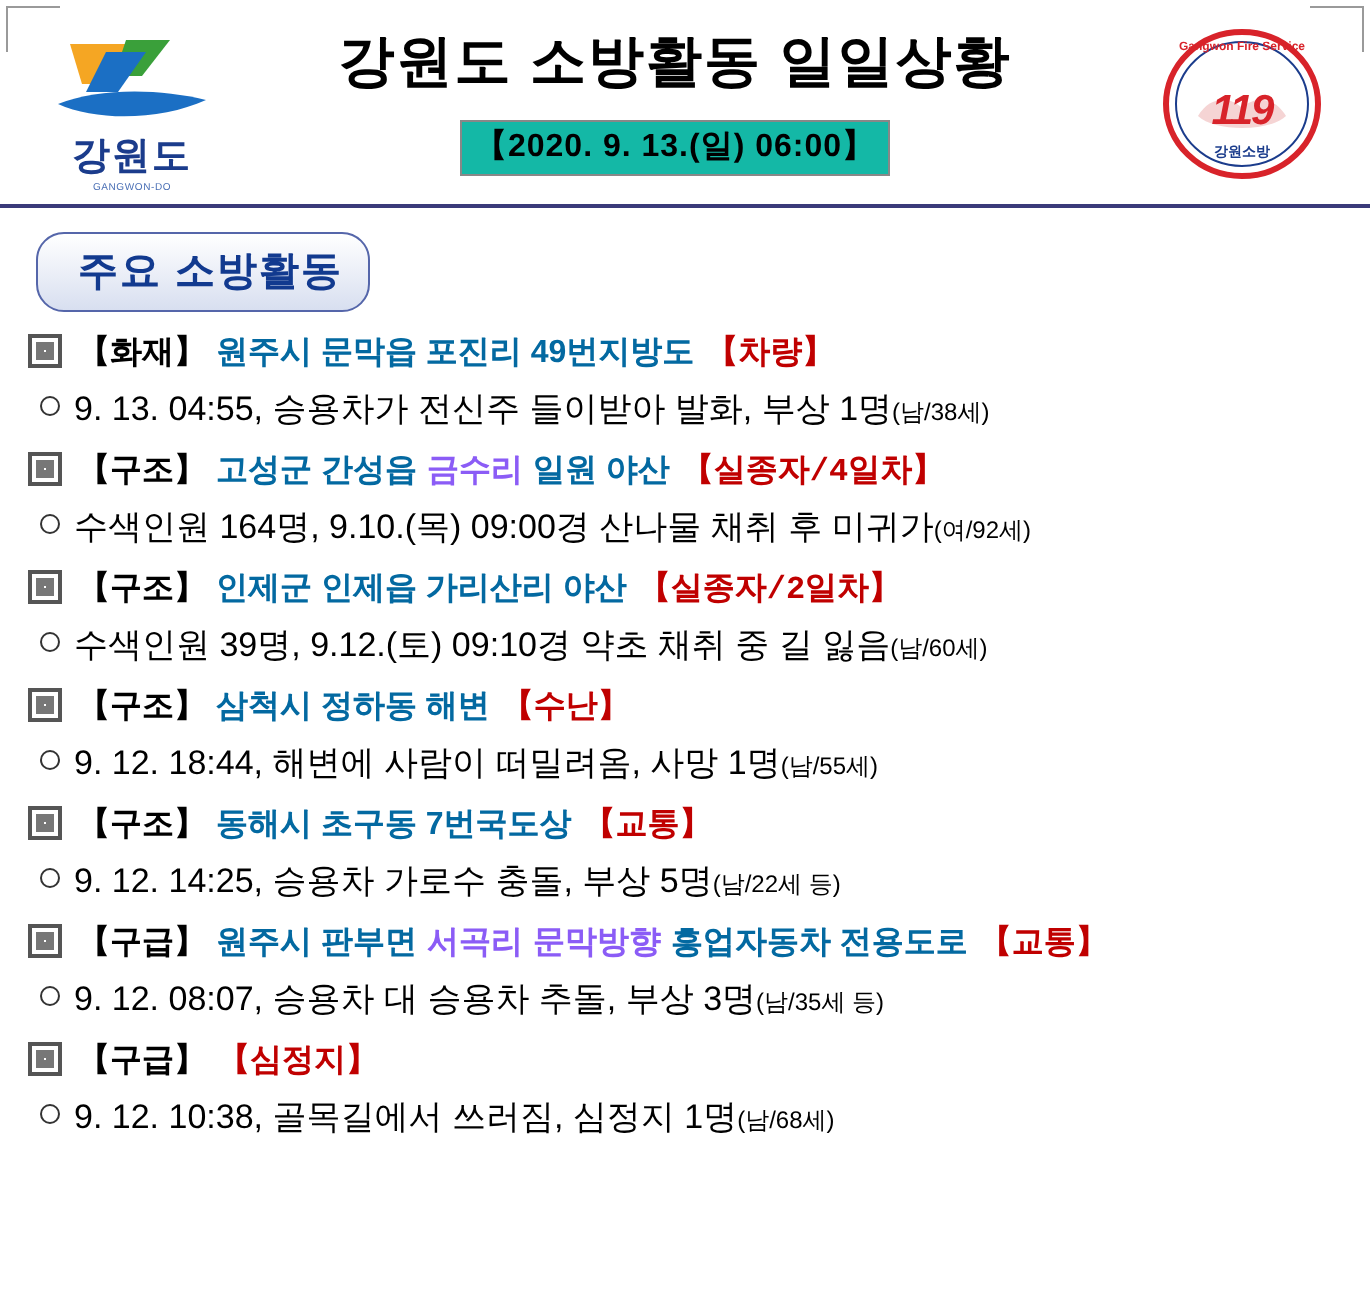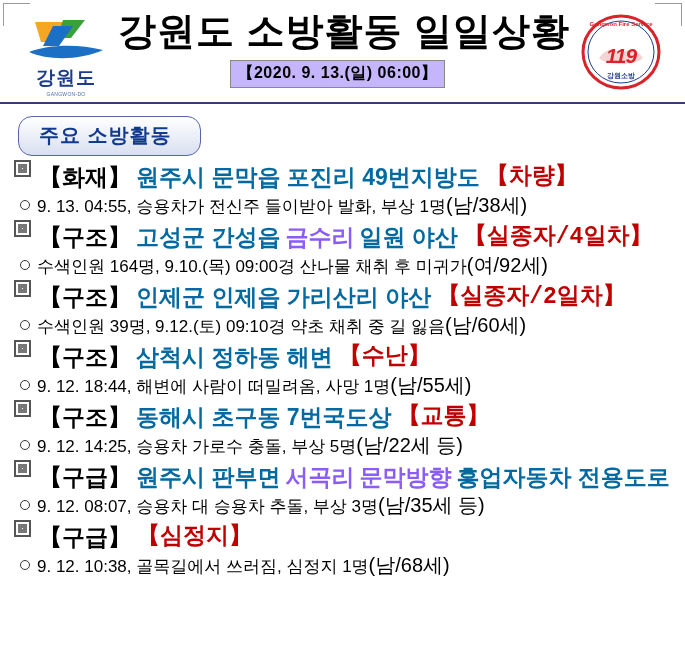--- a/index.html
+++ b/index.html
@@ -63,32 +63,32 @@
   }
 
   .title-block {
     position: absolute;
     left: 118px;
     right: 128px;
     top: 8px;
     text-align: center;
   }
   .main-title {
-    font-size: 38px;
+    font-size: 28px;
     font-weight: bold;
     letter-spacing: 1px;
     line-height: 46px;
     white-space: nowrap;
   }
   .date-line {
     display: inline-block;
     margin-top: 6px;
     padding: 2px 6px 3px 6px;
     border: 1px solid #888;
-    background: #c4b5fd;
+    background: #14b8a6;
     font-size: 16px;
     font-weight: bold;
     letter-spacing: .5px;
   }
 
   .logo-right {
     position: absolute;
     right: 22px;
     top: 14px;
     width: 82px;
@@ -127,40 +127,40 @@
     text-align: center;
     font-size: 7px;
     font-weight: bold;
     color: #1b3c8c;
   }
 
   
   .section-bar {
     margin: 12px 0 6px 18px;
     display: inline-block;
-    padding: 5px 28px 6px 20px;
+    padding: 5px 12px 6px 20px;
     border: 1px solid #5566aa;
     border-radius: 14px;
     background: linear-gradient(#ffffff, #d8dff0);
     font-size: 20px;
     font-weight: bold;
     color: #123a8f;
     letter-spacing: 1px;
   }
 
   
   .list {
     padding: 0 10px 0 14px;
   }
   .entry { margin-bottom: 2px; }
 
   .entry-head {
     display: flex;
-    align-items: flex-start;
-    font-size: 23px;
+    align-items: center;
+    font-size: 16px;
     font-weight: bold;
     line-height: 30px;
     white-space: nowrap;
   }
   .bullet-sq {
     width: 13px;
     height: 13px;
     flex: 0 0 13px;
     background: #ffffff;
     border: 2px solid #555555;
@@ -186,21 +186,21 @@
     width: 8px;
     height: 8px;
     flex: 0 0 8px;
     border: 1px solid #333;
     border-radius: 50%;
     margin-right: 7px;
     position: relative;
     top: -2px;
   }
   .detail-text .small {
-    font-size: 20px;
+    font-size: 12px;
   }
 </style>
 </head>
 <body>
 
 
 
 <div class="crop tl"></div>
 <div class="crop tr"></div>
 

